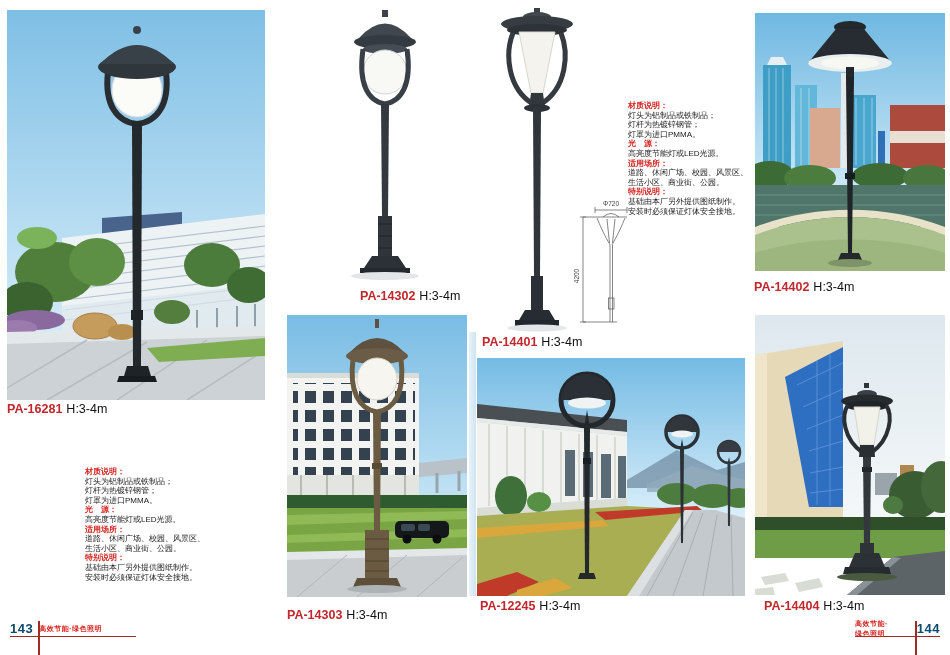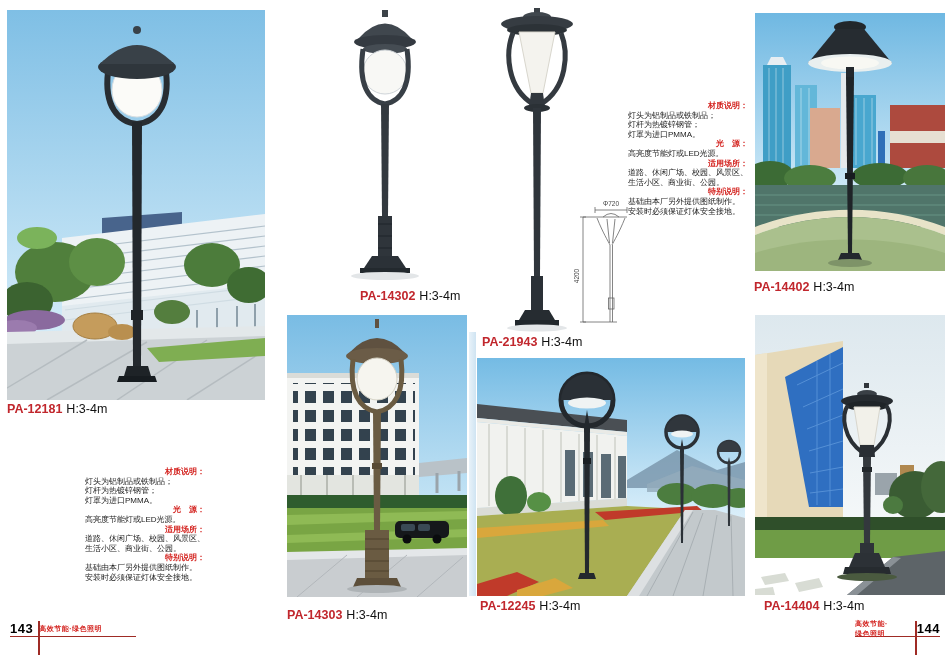--- a/index.html
+++ b/index.html
@@ -4,24 +4,24 @@
 <style>
   html,body{margin:0;padding:0;background:#888;}
   #canvas{position:relative;width:950px;height:655px;background:#ffffff;overflow:hidden;
           font-family:"Liberation Sans","DejaVu Sans",sans-serif;}
   .photo{position:absolute;overflow:hidden;}
   .photo svg{display:block;}
   .p-label{position:absolute;font-size:12.5px;white-space:nowrap;}
   .p-label .code{color:var(--code-red);font-weight:bold;}
   .p-label .spec{color:#111;font-weight:normal;margin-left:4px;}
   .spec-block{position:absolute;font-size:8px;line-height:9.6px;color:#1a1a1a;white-space:nowrap;}
-  .spec-block .line-heading{color:var(--heading-red);font-weight:bold;text-align:right;}
+  .spec-block .line-heading{color:var(--heading-red);font-weight:bold;}
   .footer-row{position:absolute;display:flex;align-items:center;height:15px;
               border-bottom:1.5px solid var(--footer-red);}
-  .footer-num{font-size:13px;font-weight:bold;color:#000000;letter-spacing:0.5px;}
+  .footer-num{font-size:13px;font-weight:bold;color:#0c4a6e;letter-spacing:0.5px;}
   .footer-motto{font-size:7px;font-weight:bold;color:var(--heading-red);letter-spacing:0.5px;}
   .v-red-line{position:absolute;width:1.5px;background:var(--footer-red);}
   .gutter{position:absolute;background:linear-gradient(to right,#e8f2f9,#cfe4f2);}
 </style>
 </head>
 <body>
 
 <div id="canvas">
 
   <div class="photo" style="left:7px;top:10px;width:258px;height:390px;">
@@ -403,27 +403,27 @@
         <polygon points="100,238 124,238 130,252 94,252" fill="#2c3136"></polygon>
         <polygon points="90,252 134,252 136,259 88,259" fill="#262b2f"></polygon>
         <ellipse cx="112" cy="262" rx="30" ry="4" fill="#4a5a3f"></ellipse>
       </g>
     </svg>
   </div>
 
   <div class="gutter" style="left:469px;top:332px;width:7px;height:264px;"></div>
 
   <div class="p-label" style="left:7px;top:402px;">
-    <span class="code">PA-12181</span><span class="spec">H:3-4m</span>
+    <span class="code">PA-16281</span><span class="spec">H:3-4m</span>
   </div>
   <div class="p-label" style="left:336px;top:289px;padding-left:24px;">
     <span class="code">PA-14302</span><span class="spec">H:3-4m</span>
   </div>
   <div class="p-label" style="left:482px;top:335px;">
-    <span class="code">PA-21943</span><span class="spec">H:3-4m</span>
+    <span class="code">PA-14401</span><span class="spec">H:3-4m</span>
   </div>
   <div class="p-label" style="left:754px;top:280px;text-align:center;">
     <span class="code">PA-14402</span><span class="spec">H:3-4m</span>
   </div>
   <div class="p-label" style="left:287px;top:608px;">
     <span class="code">PA-14303</span><span class="spec">H:3-4m</span>
   </div>
   <div class="p-label" style="left:480px;top:599px;">
     <span class="code">PA-12245</span><span class="spec">H:3-4m</span>
   </div>

